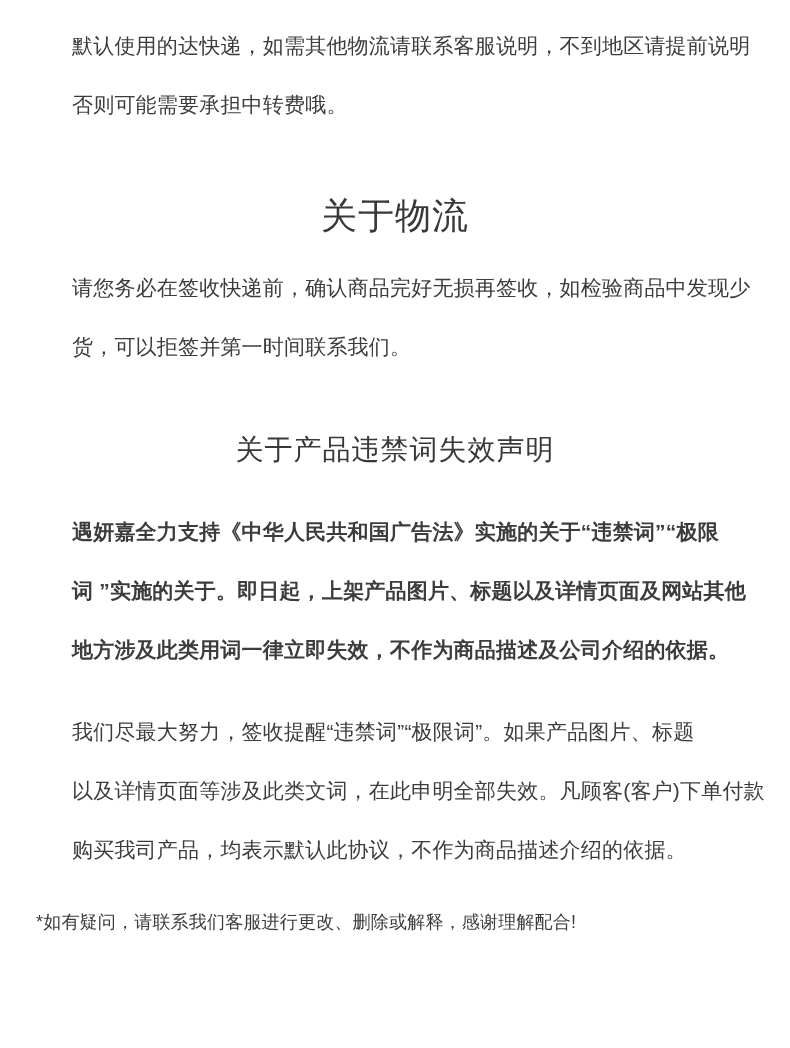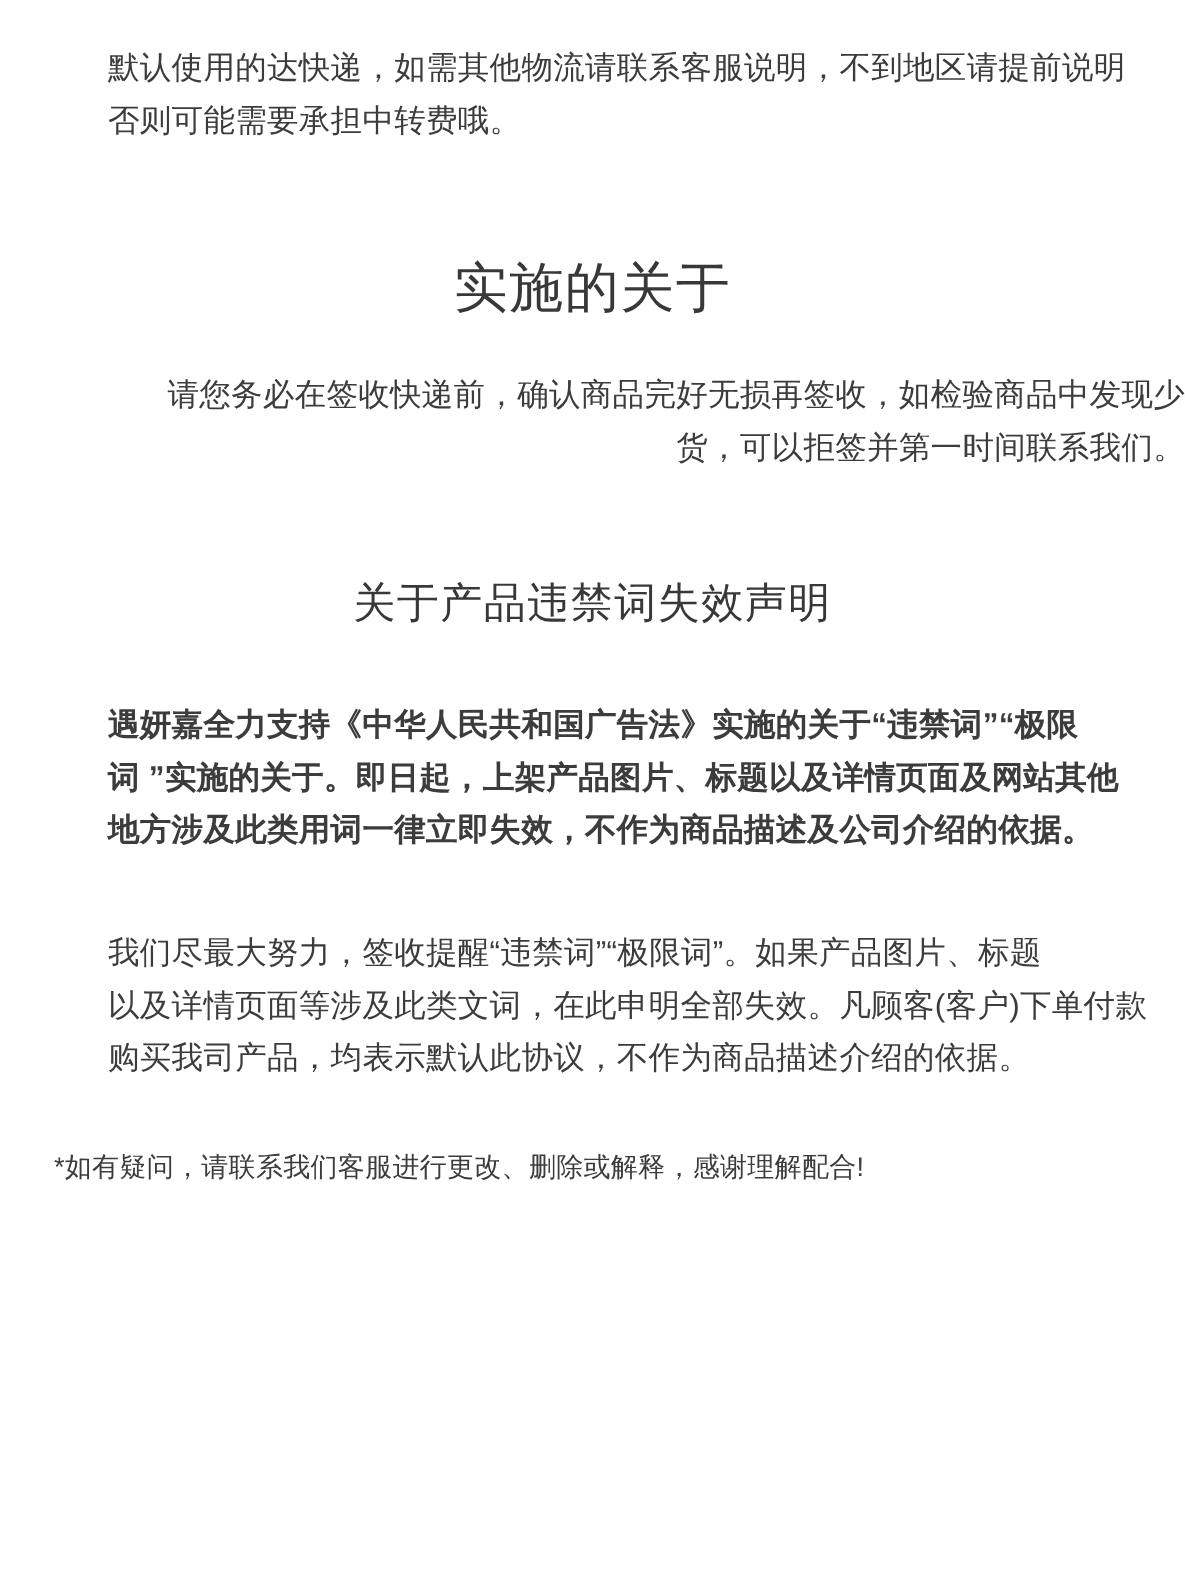--- a/index.html
+++ b/index.html
@@ -40,54 +40,55 @@
   .para {
     margin: 0;
     padding-left: 72px;
     font-size: 21px;
     line-height: 35px;
     letter-spacing: 0.2px;
     color: #3c3c3c;
   }
   .line {
     white-space: nowrap;
+    margin-top: 24px;
   }
   .footnote {
     margin: 0;
     padding-left: 36px;
     font-size: 18px;
     line-height: 26px;
     letter-spacing: 0.2px;
     color: #3c3c3c;
     white-space: nowrap;
   }
   
   #title-logistics   { margin-top: 2px;  }
   #para-logistics    { margin-top: 28px; }
   #title-sign        { margin-top: 72px; }
-  #para-sign         { margin-top: 32px; text-align: right; }
+  #para-sign         { margin-top: 32px; }
   #title-disclaimer  { margin-top: 68px; }
   #para-disclaimer-1 { margin-top: 46px; font-weight: bold; }
   #para-disclaimer-2 { margin-top: 47px; }
   #footnote          { margin-top: 42px; }
 </style>
 </head>
 <body>
 
 <div class="page">
 
   <section>
     <div id="para-logistics" class="para">
       <div class="line">默认使用的达快递，如需其他物流请联系客服说明，不到地区请提前说明</div>
       <div class="line">否则可能需要承担中转费哦。</div>
     </div>
   </section>
 
   <section>
-    <h1 id="title-sign" class="title-lg">实施的关于</h1>
+    <h1 id="title-sign" class="title-lg">关于物流</h1>
     <div id="para-sign" class="para">
       <div class="line">请您务必在签收快递前，确认商品完好无损再签收，如检验商品中发现少</div>
       <div class="line">货，可以拒签并第一时间联系我们。</div>
     </div>
   </section>
 
   <section>
     <h2 id="title-disclaimer" class="title-md">关于产品违禁词失效声明</h2>
     <div id="para-disclaimer-1" class="para">
       <div class="line">遇妍嘉全力支持《中华人民共和国广告法》实施的关于“违禁词”“极限</div>

